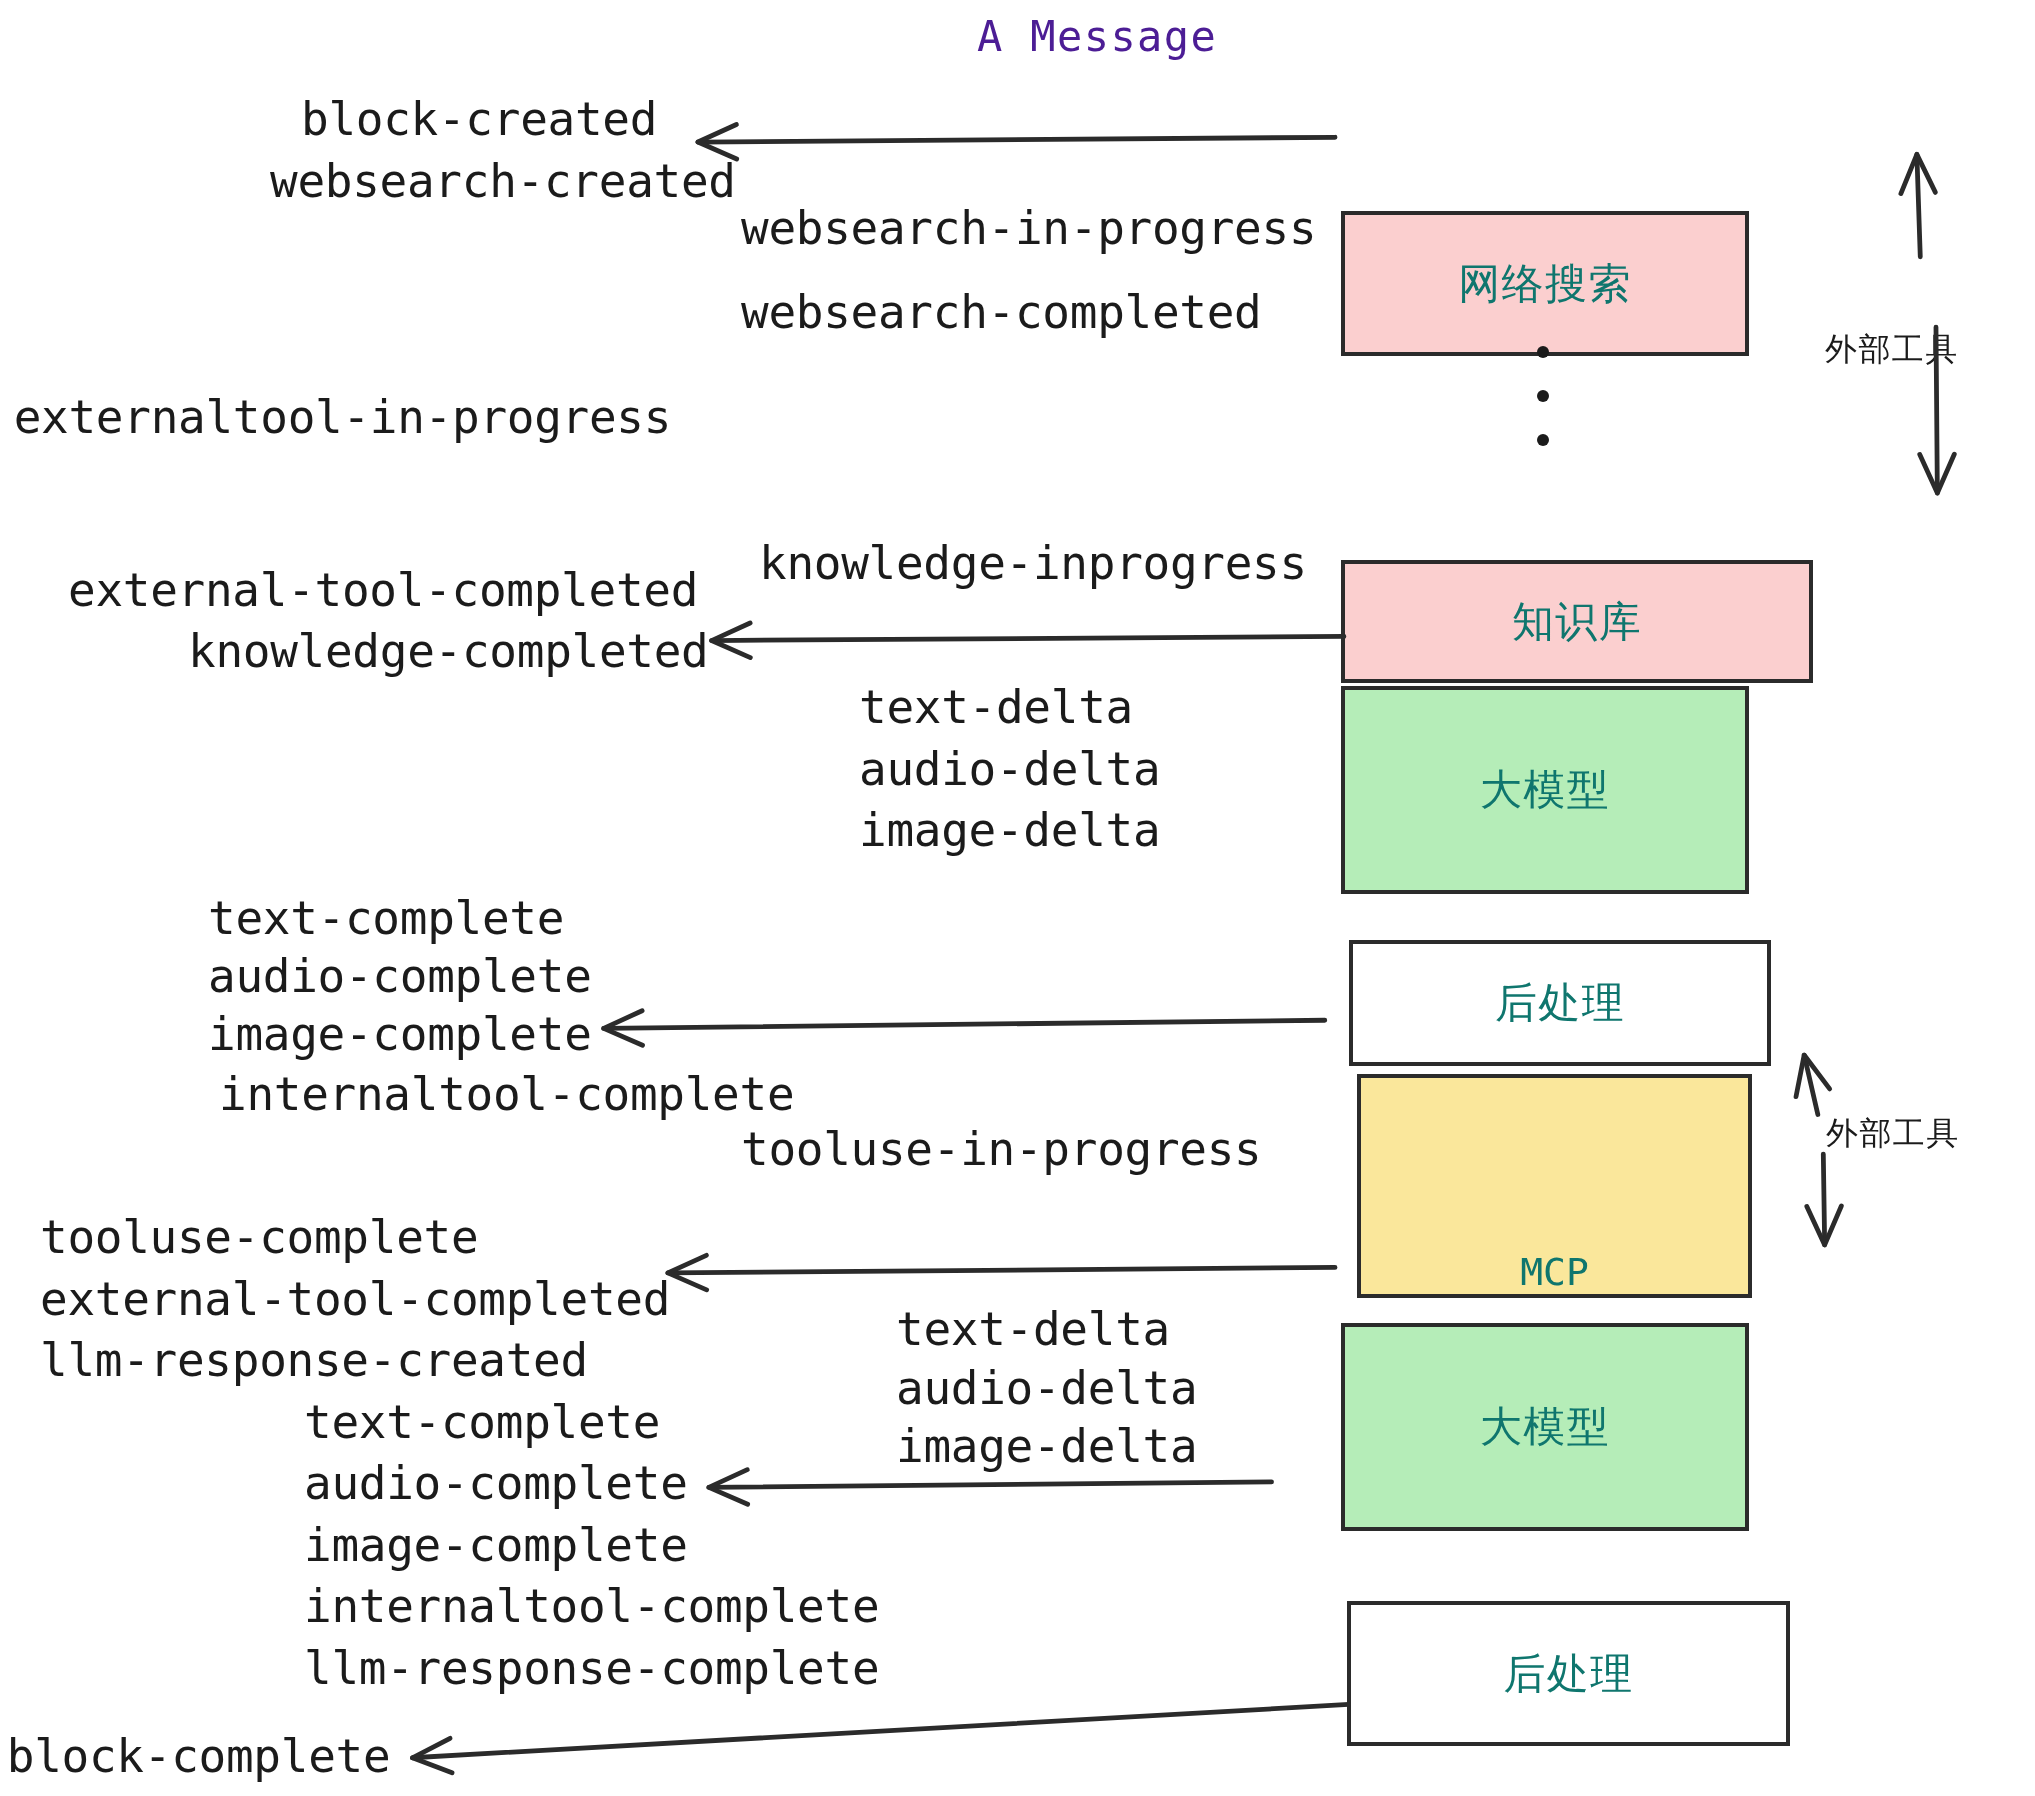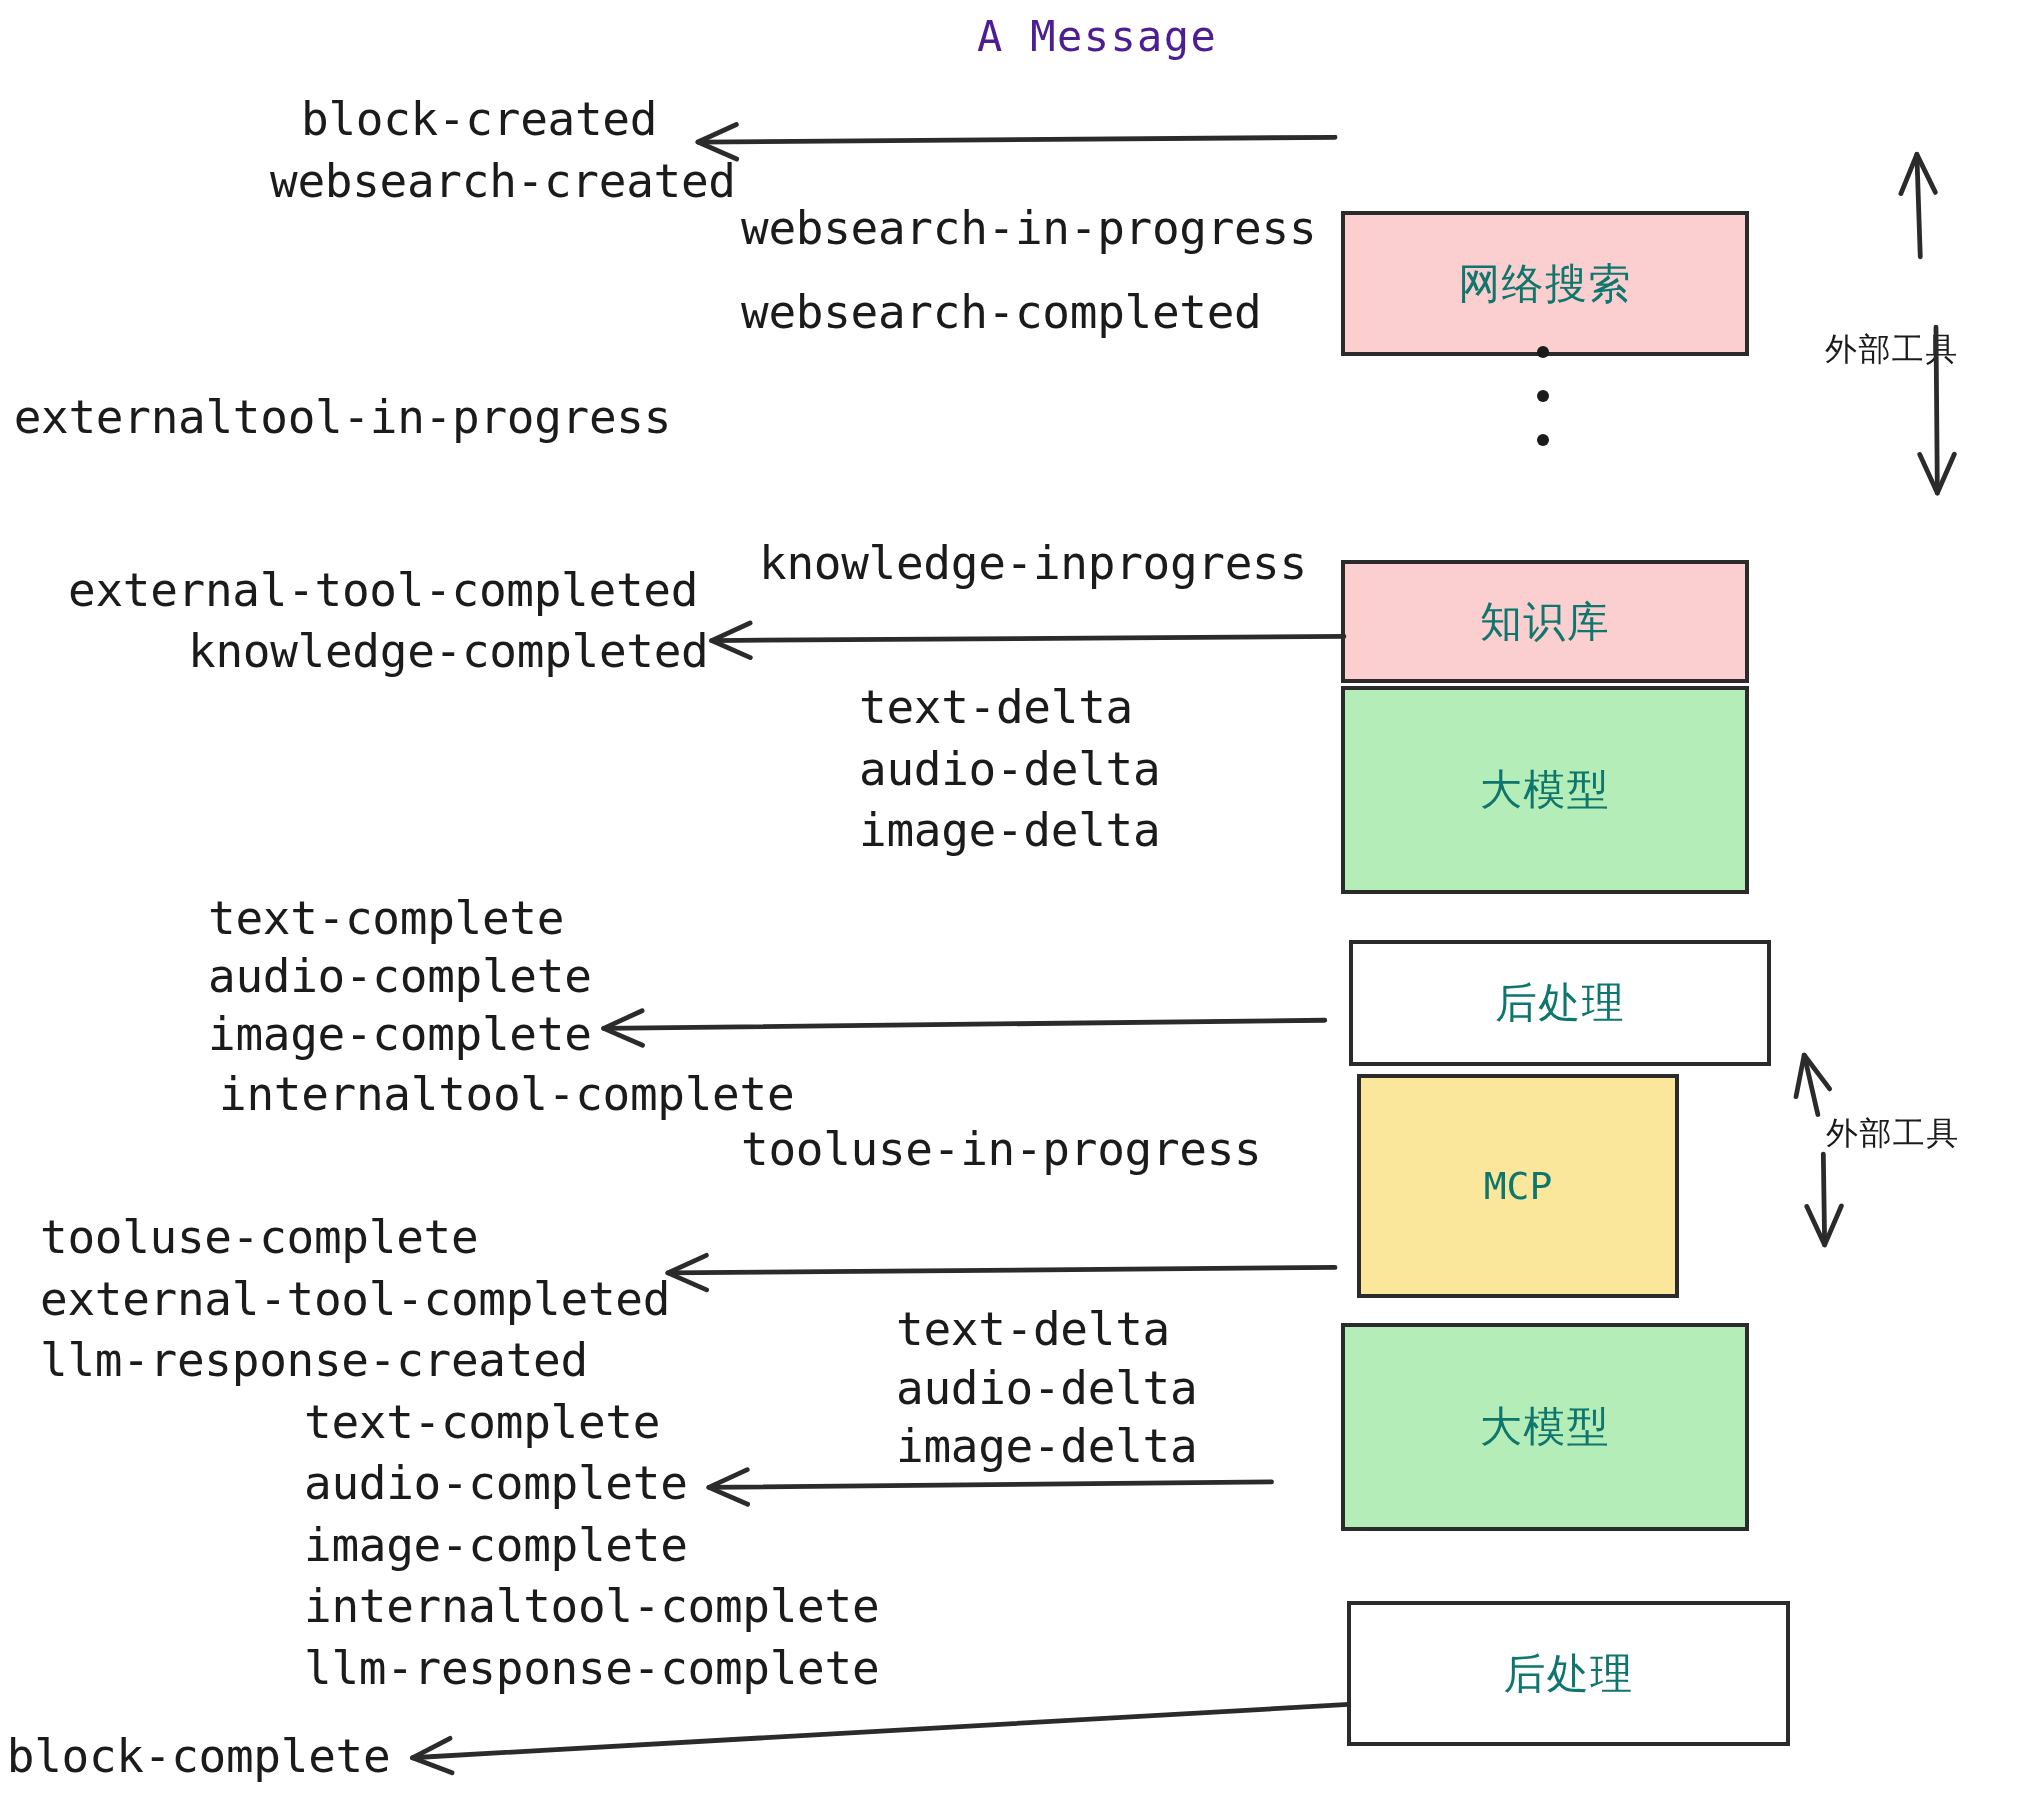--- a/index.html
+++ b/index.html
@@ -84,30 +84,30 @@
 <body>
 
 <div id="canvas">
 
   <div class="title" style="left:977px; top:12.3px;">A Message</div>
 
   <div id="boxes-layer">
       <div class="box" style="left: 1341px; top: 167px; width: 408px; height: 145px; background: rgb(251, 207, 207); border-color: rgb(43, 43, 43);">
         <span>网络搜索</span>
       </div>
-      <div class="box" style="left: 1341px; top: 516px; width: 408px; height: 123px; background: rgb(251, 207, 207); border-color: rgb(43, 43, 43);">
+      <div class="box" style="left: 1341px; top: 516px; width: 472px; height: 123px; background: rgb(251, 207, 207); border-color: rgb(43, 43, 43);">
         <span>知识库</span>
       </div>
       <div class="box" style="left: 1341px; top: 642px; width: 408px; height: 208px; background: rgb(181, 237, 184); border-color: rgb(43, 43, 43);">
         <span>大模型</span>
       </div>
       <div class="box" style="left: 1349px; top: 896px; width: 422px; height: 126px; background: rgb(255, 255, 255); border-color: rgb(43, 43, 43);">
         <span>后处理</span>
       </div>
-      <div class="box mono-label" style="left: 1357px; top: 1030px; width: 322px; height: 224px; background: rgb(250, 231, 155); border-color: rgb(43, 43, 43);">
+      <div class="box mono-label" style="left: 1357px; top: 1030px; width: 395px; height: 224px; background: rgb(250, 231, 155); border-color: rgb(43, 43, 43); align-items: flex-end;">
         <span>MCP</span>
       </div>
       <div class="box" style="left: 1341px; top: 1279px; width: 408px; height: 208px; background: rgb(181, 237, 184); border-color: rgb(43, 43, 43);">
         <span>大模型</span>
       </div>
       <div class="box" style="left: 1347px; top: 1557px; width: 443px; height: 145px; background: rgb(255, 255, 255); border-color: rgb(43, 43, 43);">
         <span>后处理</span>
       </div>
     </div>
 

